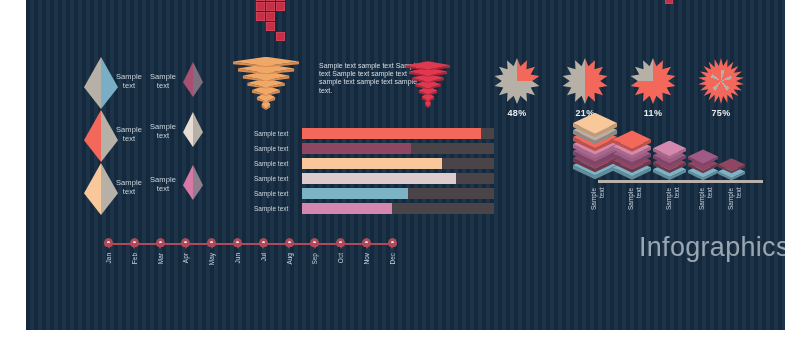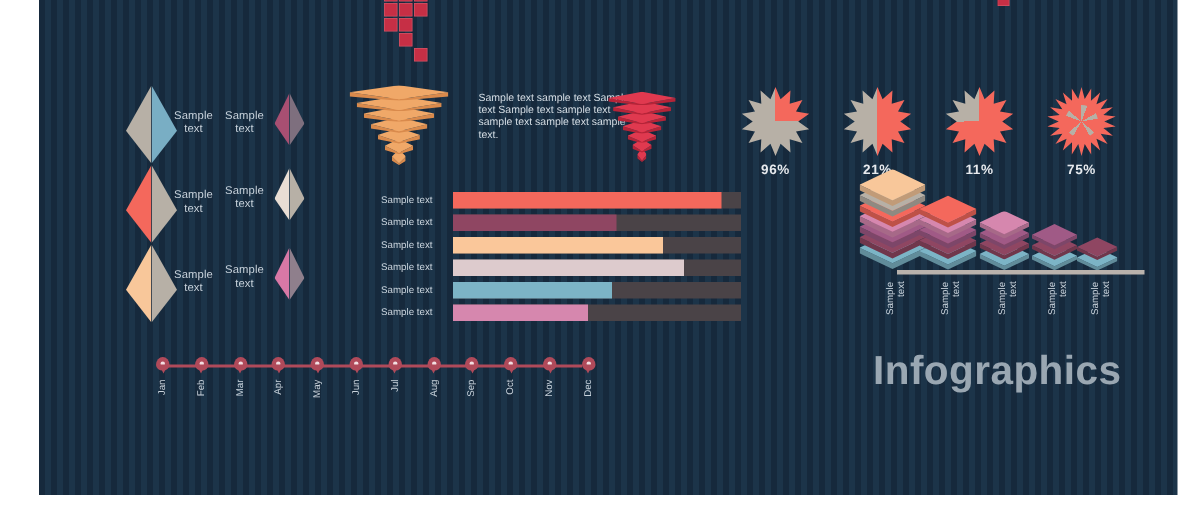--- a/index.html
+++ b/index.html
@@ -70,22 +70,22 @@
   .tlpin .pin:after{content:"";position:absolute;left:50%;top:5px;
       transform:translateX(-50%);width:0;height:0;
       border-left:3px solid transparent;border-right:3px solid transparent;
       border-top:6px solid #b04a5a;}
   .tlpin .dot{position:absolute;left:3px;top:2.5px;width:3px;height:3px;
       border-radius:50%;background:#f2dfe2;}
   .tlmon{position:absolute;top:15px;left:1px;color:#c9d3dc;font-size:6.5px;
       writing-mode:vertical-rl;transform:rotate(180deg);}
 
   
-  #title{position:absolute;left:556px;top:232px;color:#9aa7b2;
-     font-size:27px;letter-spacing:.3px;font-weight:bold;}
+  #title{position:absolute;left:613px;top:232px;color:#9aa7b2;
+     font-size:27px;letter-spacing:.3px;}
 
   
   #para{position:absolute;left:293px;top:62px;width:112px;
      color:#d4dce3;font-size:7px;line-height:8.2px;}
 
   
   .blk{position:absolute;background:#c62f45;
        box-shadow:inset 0 0 0 .5px rgba(255,255,255,.18);}
 </style>
 </head>
@@ -243,21 +243,21 @@
           <div class="bartrack" style="background: rgb(74, 67, 71);">
             <div class="barfill" style="width: 47%; background: rgb(214, 135, 174);"></div>
           </div>
         </div>
       </div>
 
     <div id="bursts">
         <div class="burst" style="left: 468px; top: 58px;">
           <div class="disc" style="clip-path: polygon(50% 0%, 57.34% 17.83%, 71.69% 4.95%, 70.58% 24.2%, 89.09% 18.83%, 79.73% 35.68%, 98.75% 38.87%, 83% 50%, 98.75% 61.13%, 79.73% 64.32%, 89.09% 81.17%, 70.58% 75.8%, 71.69% 95.05%, 57.34% 82.17%, 50% 100%, 42.66% 82.17%, 28.31% 95.05%, 29.42% 75.8%, 10.91% 81.17%, 20.27% 64.32%, 1.25% 61.13%, 17% 50%, 1.25% 38.87%, 20.27% 35.68%, 10.91% 18.83%, 29.42% 24.2%, 28.31% 4.95%, 42.66% 17.83%); background: conic-gradient(rgb(244, 104, 92) 0deg, rgb(244, 104, 92) 90deg, rgb(183, 176, 166) 90deg, rgb(183, 176, 166) 360deg);"></div>
         </div>
-        <div class="burstlabel" style="left: 461px; top: 108px;">96%</div>
+        <div class="burstlabel" style="left: 461px; top: 108px;">48%</div>
         <div class="burst" style="left: 536px; top: 58px;">
           <div class="disc" style="clip-path: polygon(50% 0%, 57.34% 17.83%, 71.69% 4.95%, 70.58% 24.2%, 89.09% 18.83%, 79.73% 35.68%, 98.75% 38.87%, 83% 50%, 98.75% 61.13%, 79.73% 64.32%, 89.09% 81.17%, 70.58% 75.8%, 71.69% 95.05%, 57.34% 82.17%, 50% 100%, 42.66% 82.17%, 28.31% 95.05%, 29.42% 75.8%, 10.91% 81.17%, 20.27% 64.32%, 1.25% 61.13%, 17% 50%, 1.25% 38.87%, 20.27% 35.68%, 10.91% 18.83%, 29.42% 24.2%, 28.31% 4.95%, 42.66% 17.83%); background: conic-gradient(rgb(244, 104, 92) 0deg, rgb(244, 104, 92) 180deg, rgb(183, 176, 166) 180deg, rgb(183, 176, 166) 360deg);"></div>
         </div>
         <div class="burstlabel" style="left: 529px; top: 108px;">21%</div>
         <div class="burst" style="left: 604px; top: 58px;">
           <div class="disc" style="clip-path: polygon(50% 0%, 57.34% 17.83%, 71.69% 4.95%, 70.58% 24.2%, 89.09% 18.83%, 79.73% 35.68%, 98.75% 38.87%, 83% 50%, 98.75% 61.13%, 79.73% 64.32%, 89.09% 81.17%, 70.58% 75.8%, 71.69% 95.05%, 57.34% 82.17%, 50% 100%, 42.66% 82.17%, 28.31% 95.05%, 29.42% 75.8%, 10.91% 81.17%, 20.27% 64.32%, 1.25% 61.13%, 17% 50%, 1.25% 38.87%, 20.27% 35.68%, 10.91% 18.83%, 29.42% 24.2%, 28.31% 4.95%, 42.66% 17.83%); background: conic-gradient(rgb(244, 104, 92) 0deg, rgb(244, 104, 92) 270deg, rgb(183, 176, 166) 270deg, rgb(183, 176, 166) 360deg);"></div>
         </div>
         <div class="burstlabel" style="left: 597px; top: 108px;">11%</div>
         <div class="burst" style="left: 672px; top: 58px;">
           <div class="disc" style="clip-path: polygon(50% 0%, 54.7% 17.34%, 64.09% 2.03%, 63.71% 19.98%, 77.03% 7.94%, 71.61% 25.06%, 87.79% 17.26%, 77.76% 32.16%, 95.48% 29.23%, 81.66% 40.7%, 99.49% 42.88%, 83% 50%, 99.49% 57.12%, 81.66% 59.3%, 95.48% 70.77%, 77.76% 67.84%, 87.79% 82.74%, 71.61% 74.94%, 77.03% 92.06%, 63.71% 80.02%, 64.09% 97.97%, 54.7% 82.66%, 50% 100%, 45.3% 82.66%, 35.91% 97.97%, 36.29% 80.02%, 22.97% 92.06%, 28.39% 74.94%, 12.21% 82.74%, 22.24% 67.84%, 4.52% 70.77%, 18.34% 59.3%, 0.51% 57.12%, 17% 50%, 0.51% 42.88%, 18.34% 40.7%, 4.52% 29.23%, 22.24% 32.16%, 12.21% 17.26%, 28.39% 25.06%, 22.97% 7.94%, 36.29% 19.98%, 35.91% 2.03%, 45.3% 17.34%); background: rgb(244, 104, 92);"></div>

